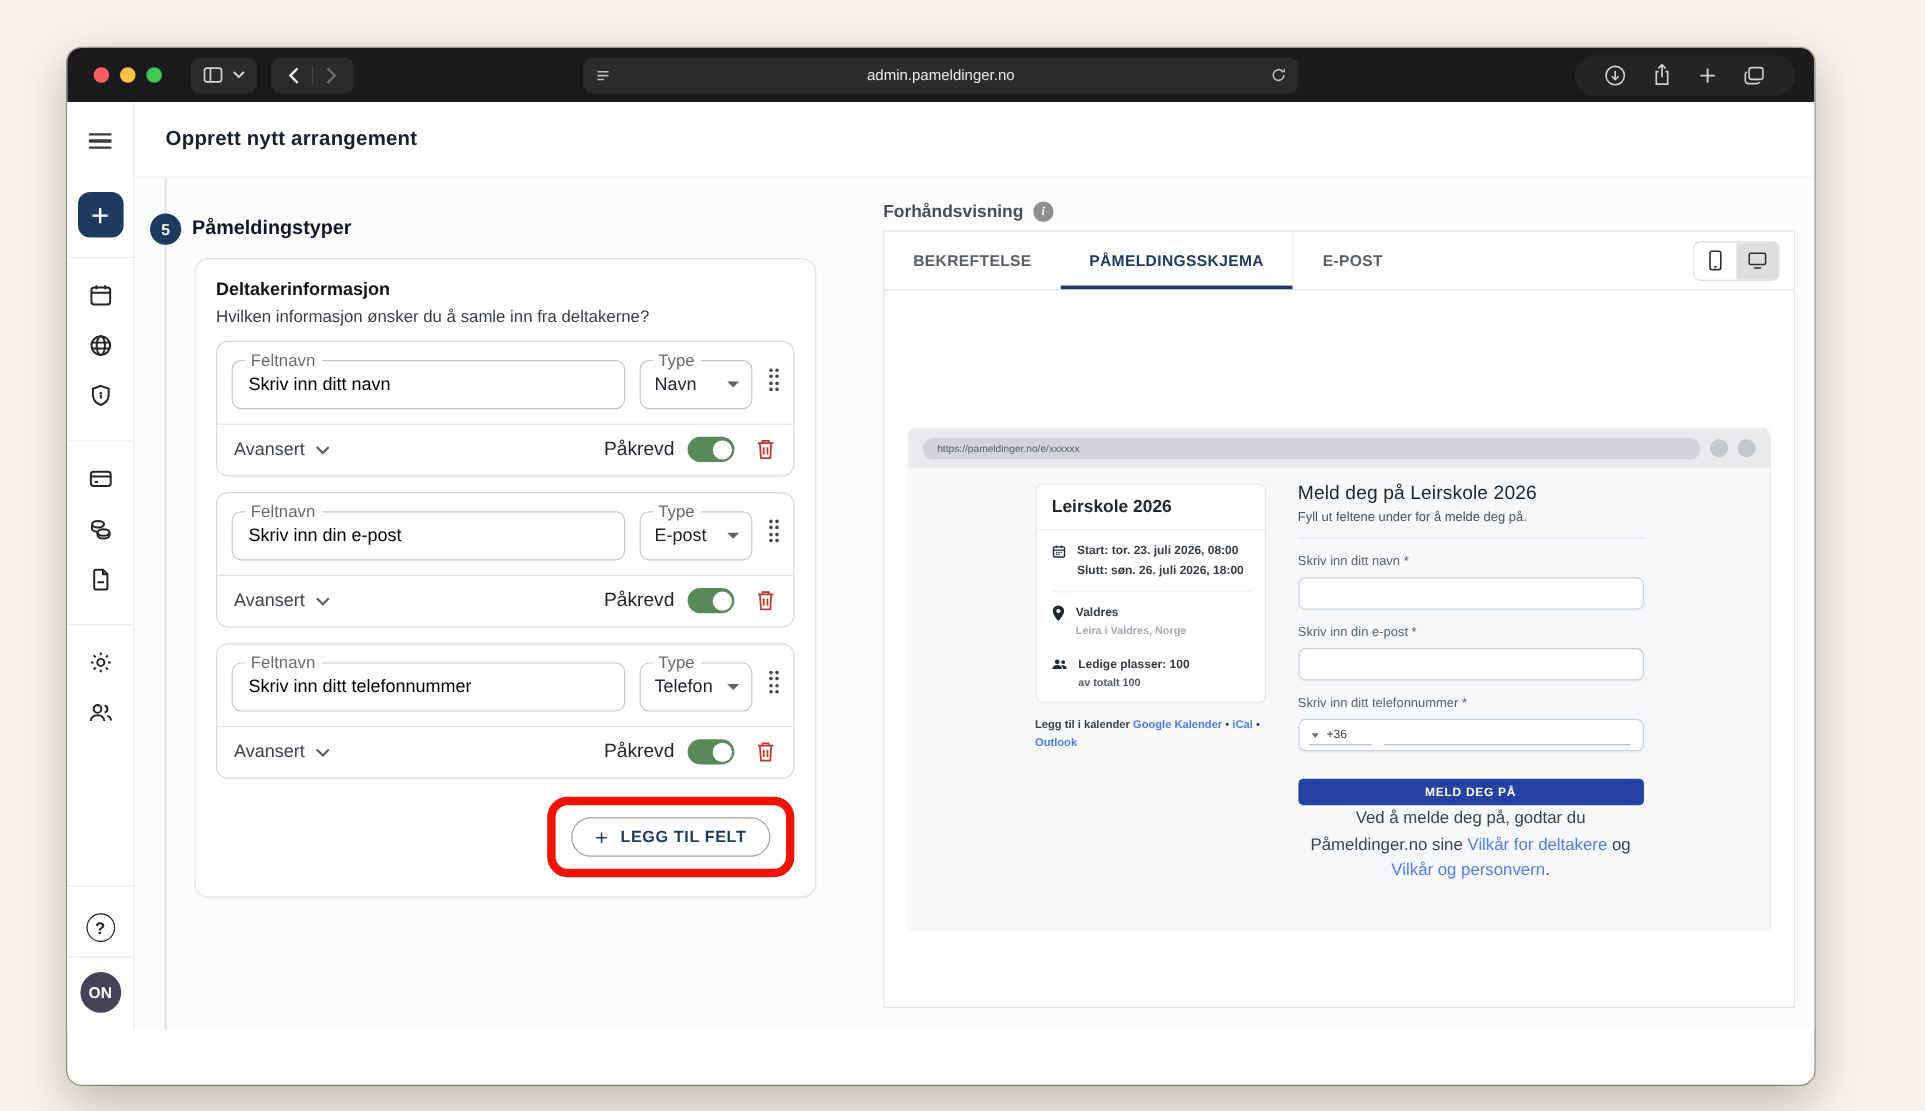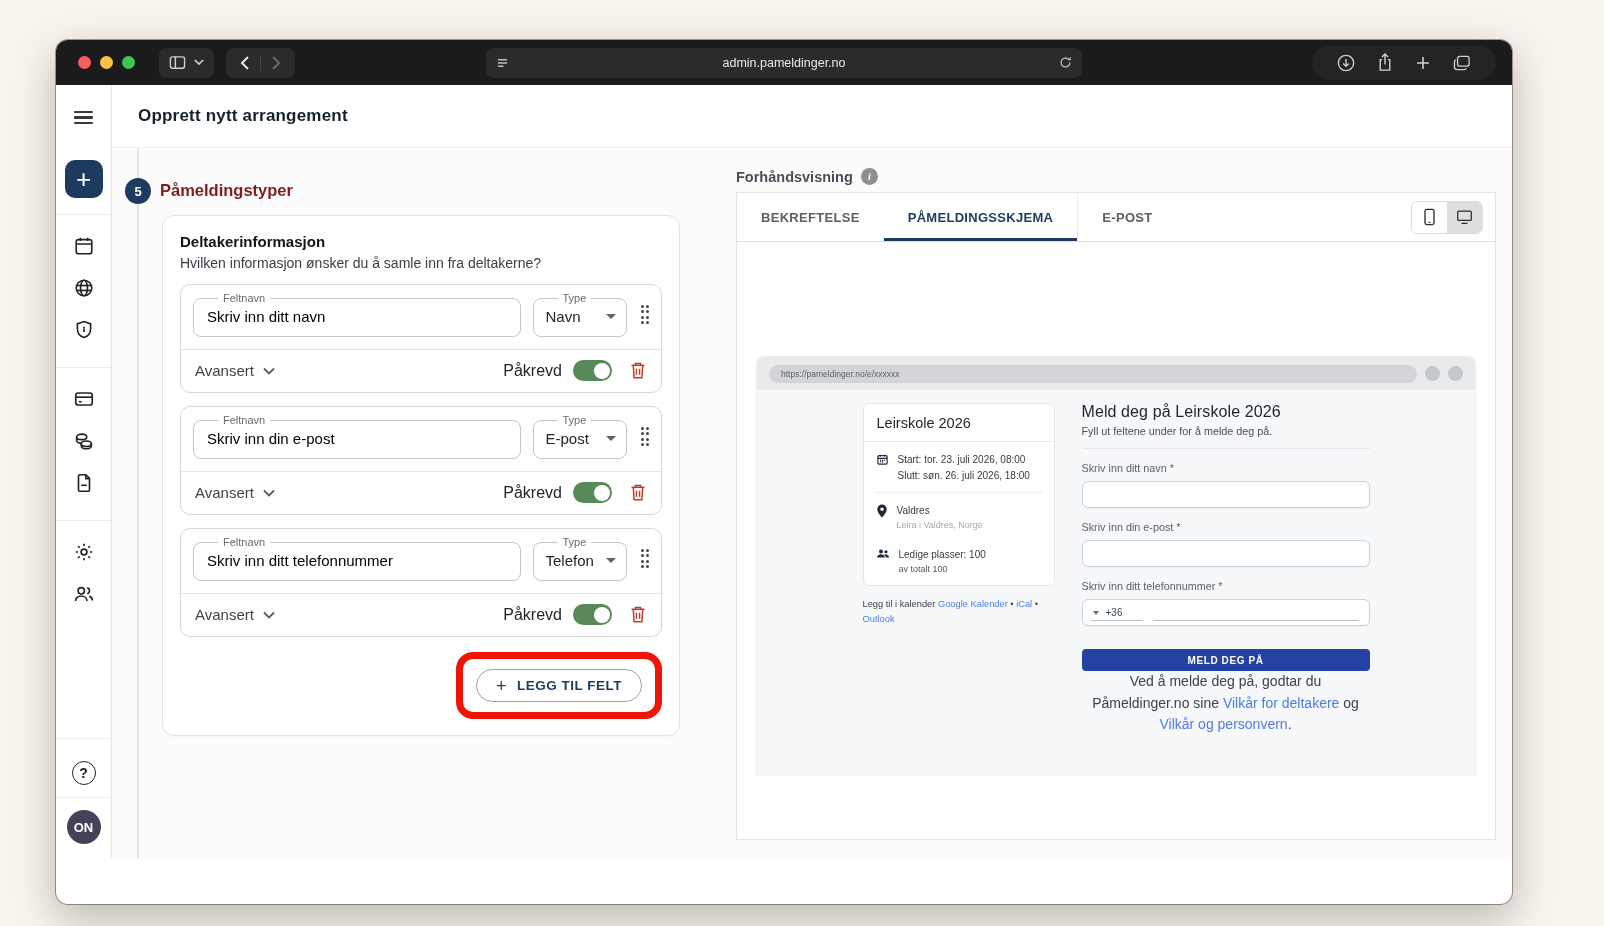--- a/index.html
+++ b/index.html
@@ -46,30 +46,30 @@
   .app-header { height:63px; display:flex; align-items:center; padding-left:26px; border-bottom:1px solid #efefef; background:#fff; }
   .app-title { font-size:17px; font-weight:700; color:#17212b; letter-spacing:.2px; }
 
   .main { flex:1; display:flex; background:#fcfcfc; min-height:0; }
 
   
   .builder { width:596px; position:relative; flex-shrink:0; }
   .step-line { position:absolute; left:25px; top:0; bottom:0; width:2px; background:#e3e3e3; }
   .step-badge { position:absolute; left:13px; top:30px; width:26px; height:26px; border-radius:50%;
     background:#1d3b5e; color:#fff; font-size:13px; font-weight:700; display:flex; align-items:center; justify-content:center; z-index:2; }
-  .step-title { margin:33px 0 0 48px; font-size:16.5px; font-weight:700; color:#7f1d1d; }
+  .step-title { margin:33px 0 0 48px; font-size:16.5px; font-weight:700; color:#0f172a; }
   .step-desc { margin:25px 0 0 48px; width:506px; font-size:14.5px; line-height:1.4; color:#707780; }
   .card { margin:15px 0 0 50px; width:518px; background:#fff; border:1px solid #e2e2e2; border-radius:12px;
     padding:17px 17px 16px; box-shadow:0 1px 2px rgba(0,0,0,.03); position:relative; }
   .card-title { font-size:15px; font-weight:700; color:#101418; }
   .card-sub { margin-top:5px; font-size:14px; color:#383e45; }
   .fieldbox { margin-top:13px; border:1px solid #d8d8d8; border-radius:10px; background:#fff; }
   .fieldbox-top { display:flex; align-items:stretch; gap:12px; padding:7px 12px 12px 12px; }
   fieldset.mui { border:1px solid #c6c6c6; border-radius:8px; padding:0; min-width:0; }
-  fieldset.mui legend { margin-left:24px; padding:0 5px; font-size:11px; color:#6b6b6b; }
+  fieldset.mui legend { margin-left:10px; padding:0 5px; font-size:14px; color:#6b6b6b; }
   fieldset.fname { flex:1; }
   fieldset.fname input { border:0; outline:0; width:100%; font-family:inherit; font-size:15px; color:#000000;
     padding:4px 13px 11px; background:transparent; }
   fieldset.ftype { width:94px; }
   .ftype-inner { display:flex; align-items:center; justify-content:space-between; padding:4px 10px 11px 12px; font-size:15px; color:#20262d; }
   .caret-down { width:0; height:0; border-left:5px solid transparent; border-right:5px solid transparent; border-top:5px solid #5f6368; }
   .drag-handle { align-self:center; display:grid; grid-template-columns:repeat(2,3px); grid-auto-rows:3px; gap:2.5px; margin-left:2px; }
   .drag-handle i { width:3px; height:3px; border-radius:50%; background:#474747; }
   .fieldbox-sep { height:1px; background:#e4e4e4; }
   .fieldbox-bottom { display:flex; align-items:center; padding:10px 14px 11px; }
@@ -99,21 +99,21 @@
   .device-toggle { margin-left:auto; align-self:center; margin-right:12px; display:flex; border:1px solid #dcdcdc; border-radius:6px; overflow:hidden; }
   .device-btn { width:35px; height:31px; display:flex; align-items:center; justify-content:center; background:#fff; color:#2d2d2d; }
   .device-btn.selected { background:#dedede; }
   .panel-body { flex:1; padding:114px 19px 0; }
   .mock { border-radius:8px 8px 0 0; overflow:hidden; border:1px solid #ececee; border-bottom:0; }
   .mock-chrome { background:#e9eaec; height:33px; display:flex; align-items:center; padding:0 12px; gap:8px; }
   .mock-url { flex:1; height:18px; background:#d2d4d8; border-radius:9px; display:flex; align-items:center;
     padding:0 12px; font-size:8.5px; color:#5a5f66; }
   .mock-dot { width:15px; height:15px; border-radius:50%; background:#c4c7cb; flex-shrink:0; }
   .mock-body { background:#f7f8fa; padding:13px 0 40px; display:flex; justify-content:center; gap:27px; }
-  .ev-col { width:192px; }
+  .ev-col { width:192px;font-weight:bold; }
   .ev-card { background:#fff; border:1px solid #e4e6ea; border-radius:6px; }
   .ev-title { padding:11px 13px 10px; font-size:14.5px; color:#21272e; }
   .ev-sep { height:1px; background:#e8eaee; }
   .ev-row { display:flex; gap:9px; padding:10px 12px 9px; }
   .ev-row .ico { flex-shrink:0; color:#1f2937; margin-top:1px; }
   .ev-main { font-size:10px; color:#343b43; line-height:1.55; }
   .ev-dim { font-size:9px; color:#a3a9b1; line-height:1.5; }
   .ev-dim2 { font-size:9px; color:#535963; line-height:1.5; }
   .cal-line { margin-top:11px; font-size:9.3px; line-height:1.65; color:#3b424b; }
   .cal-line a { color:#4d7ce8; text-decoration:none; }

